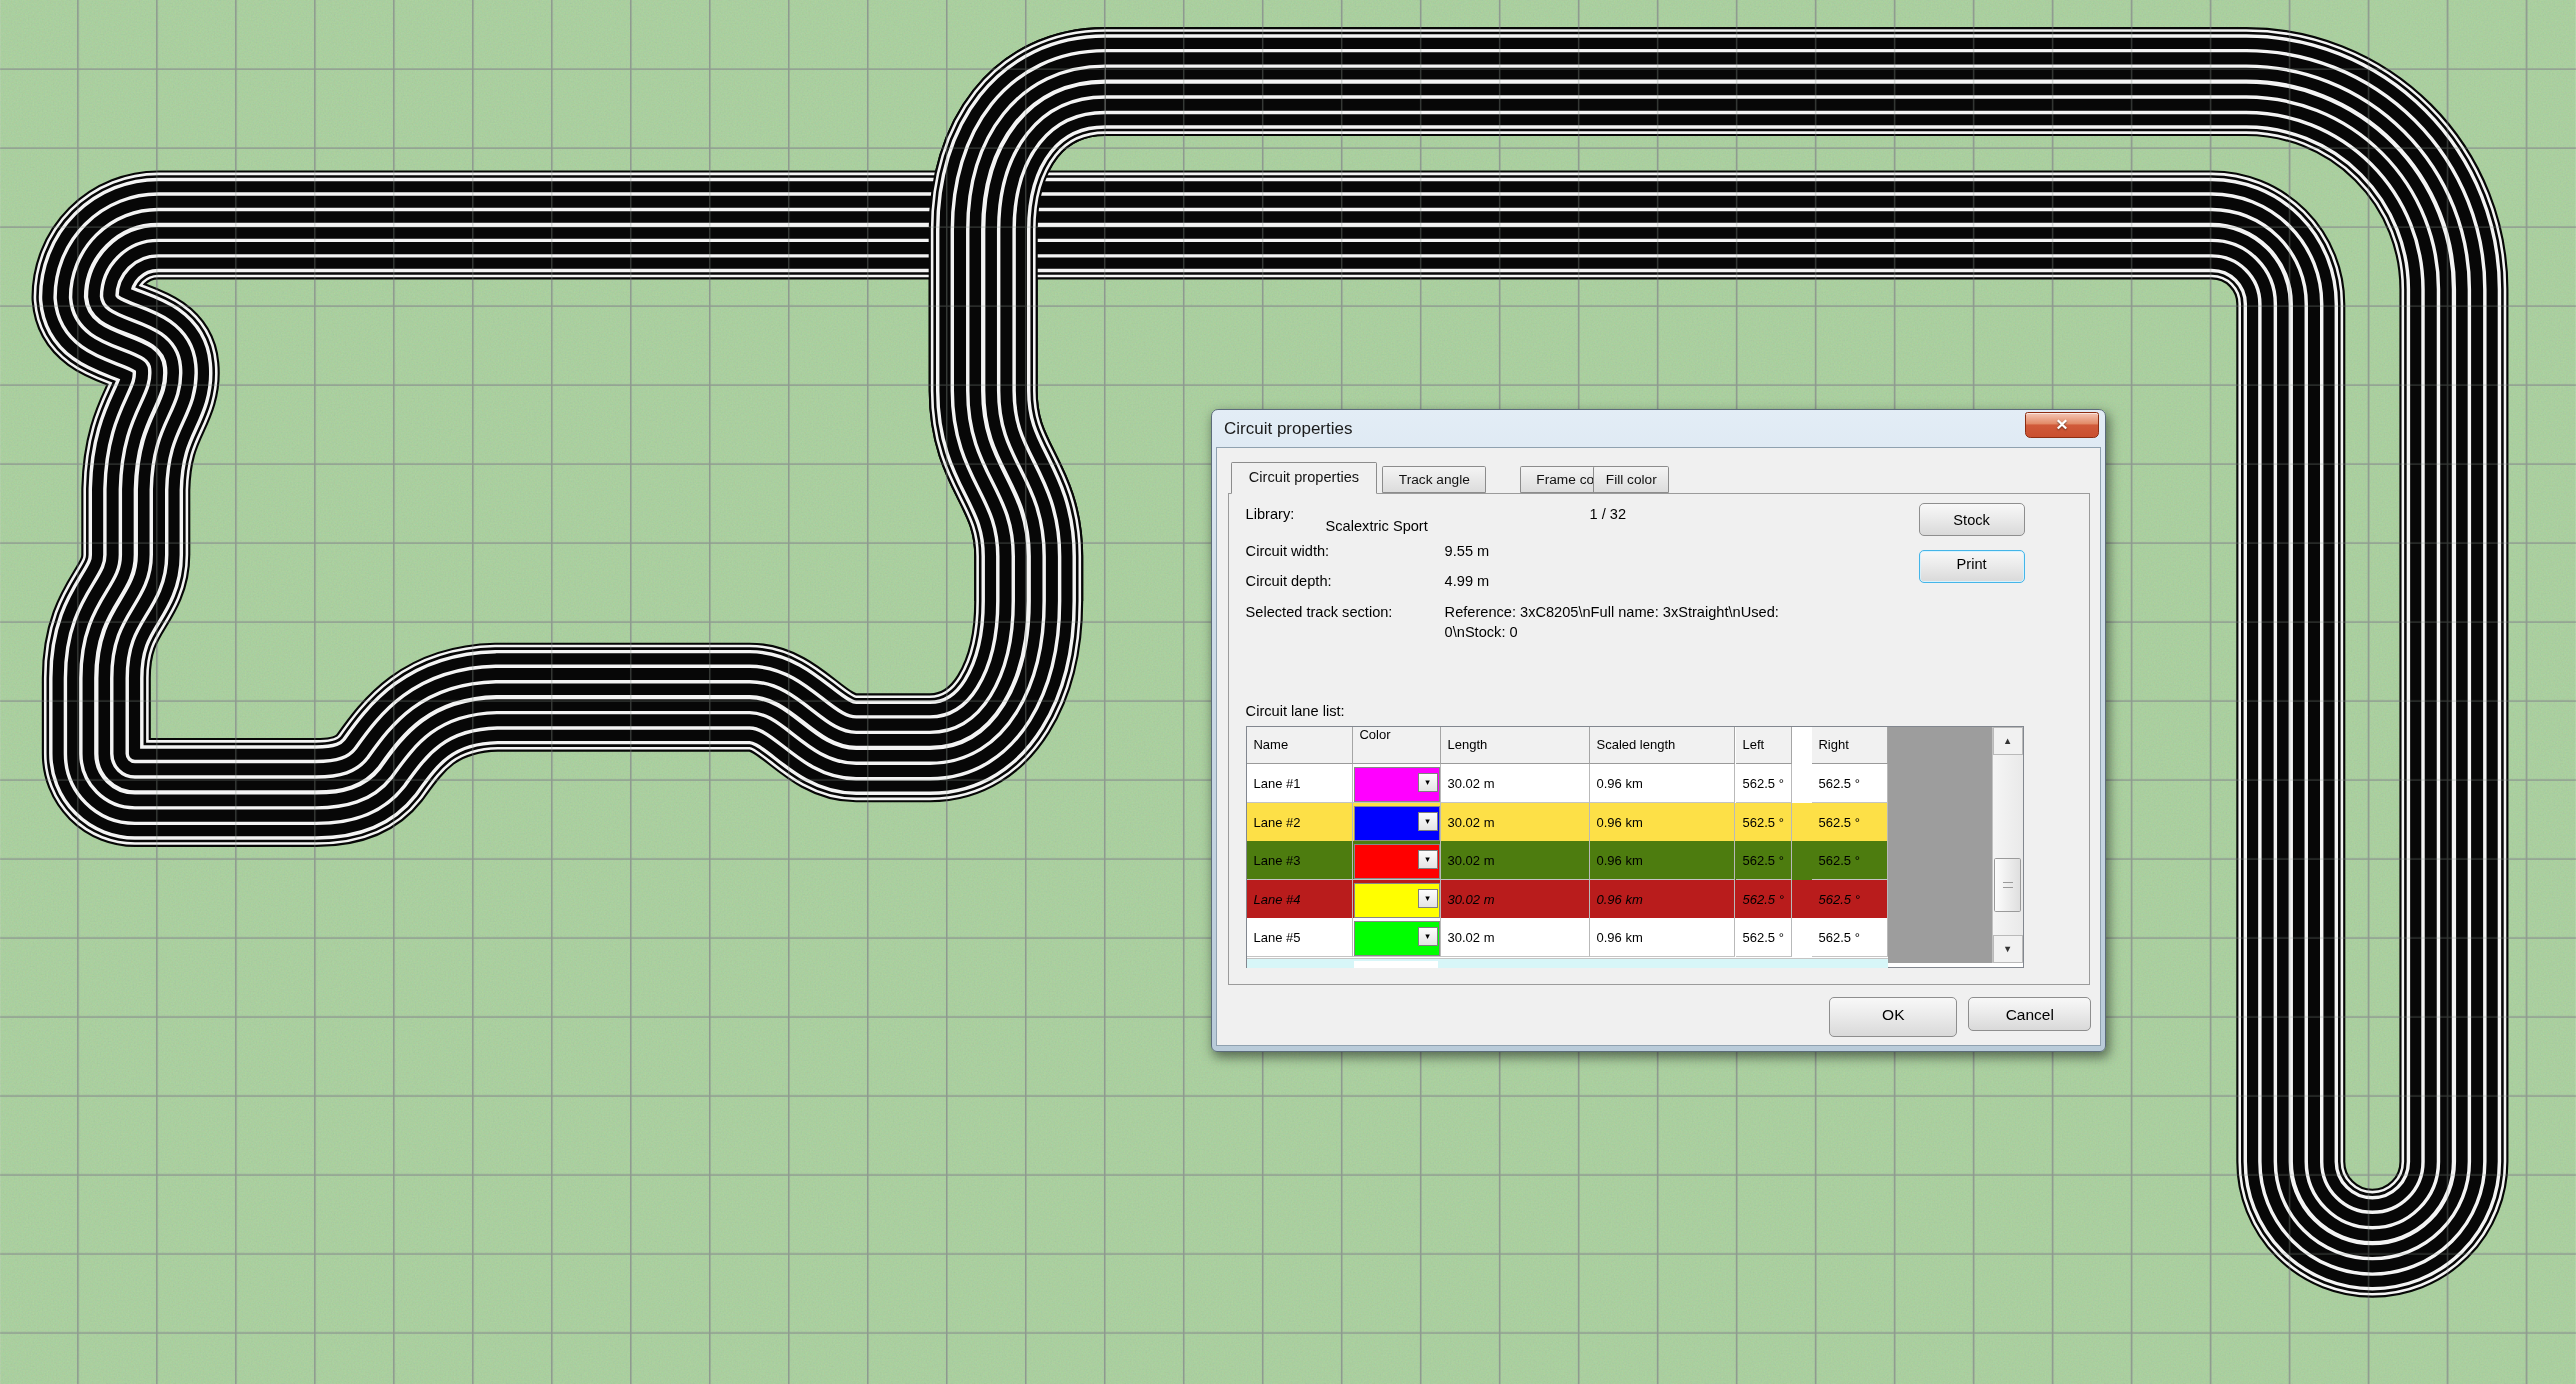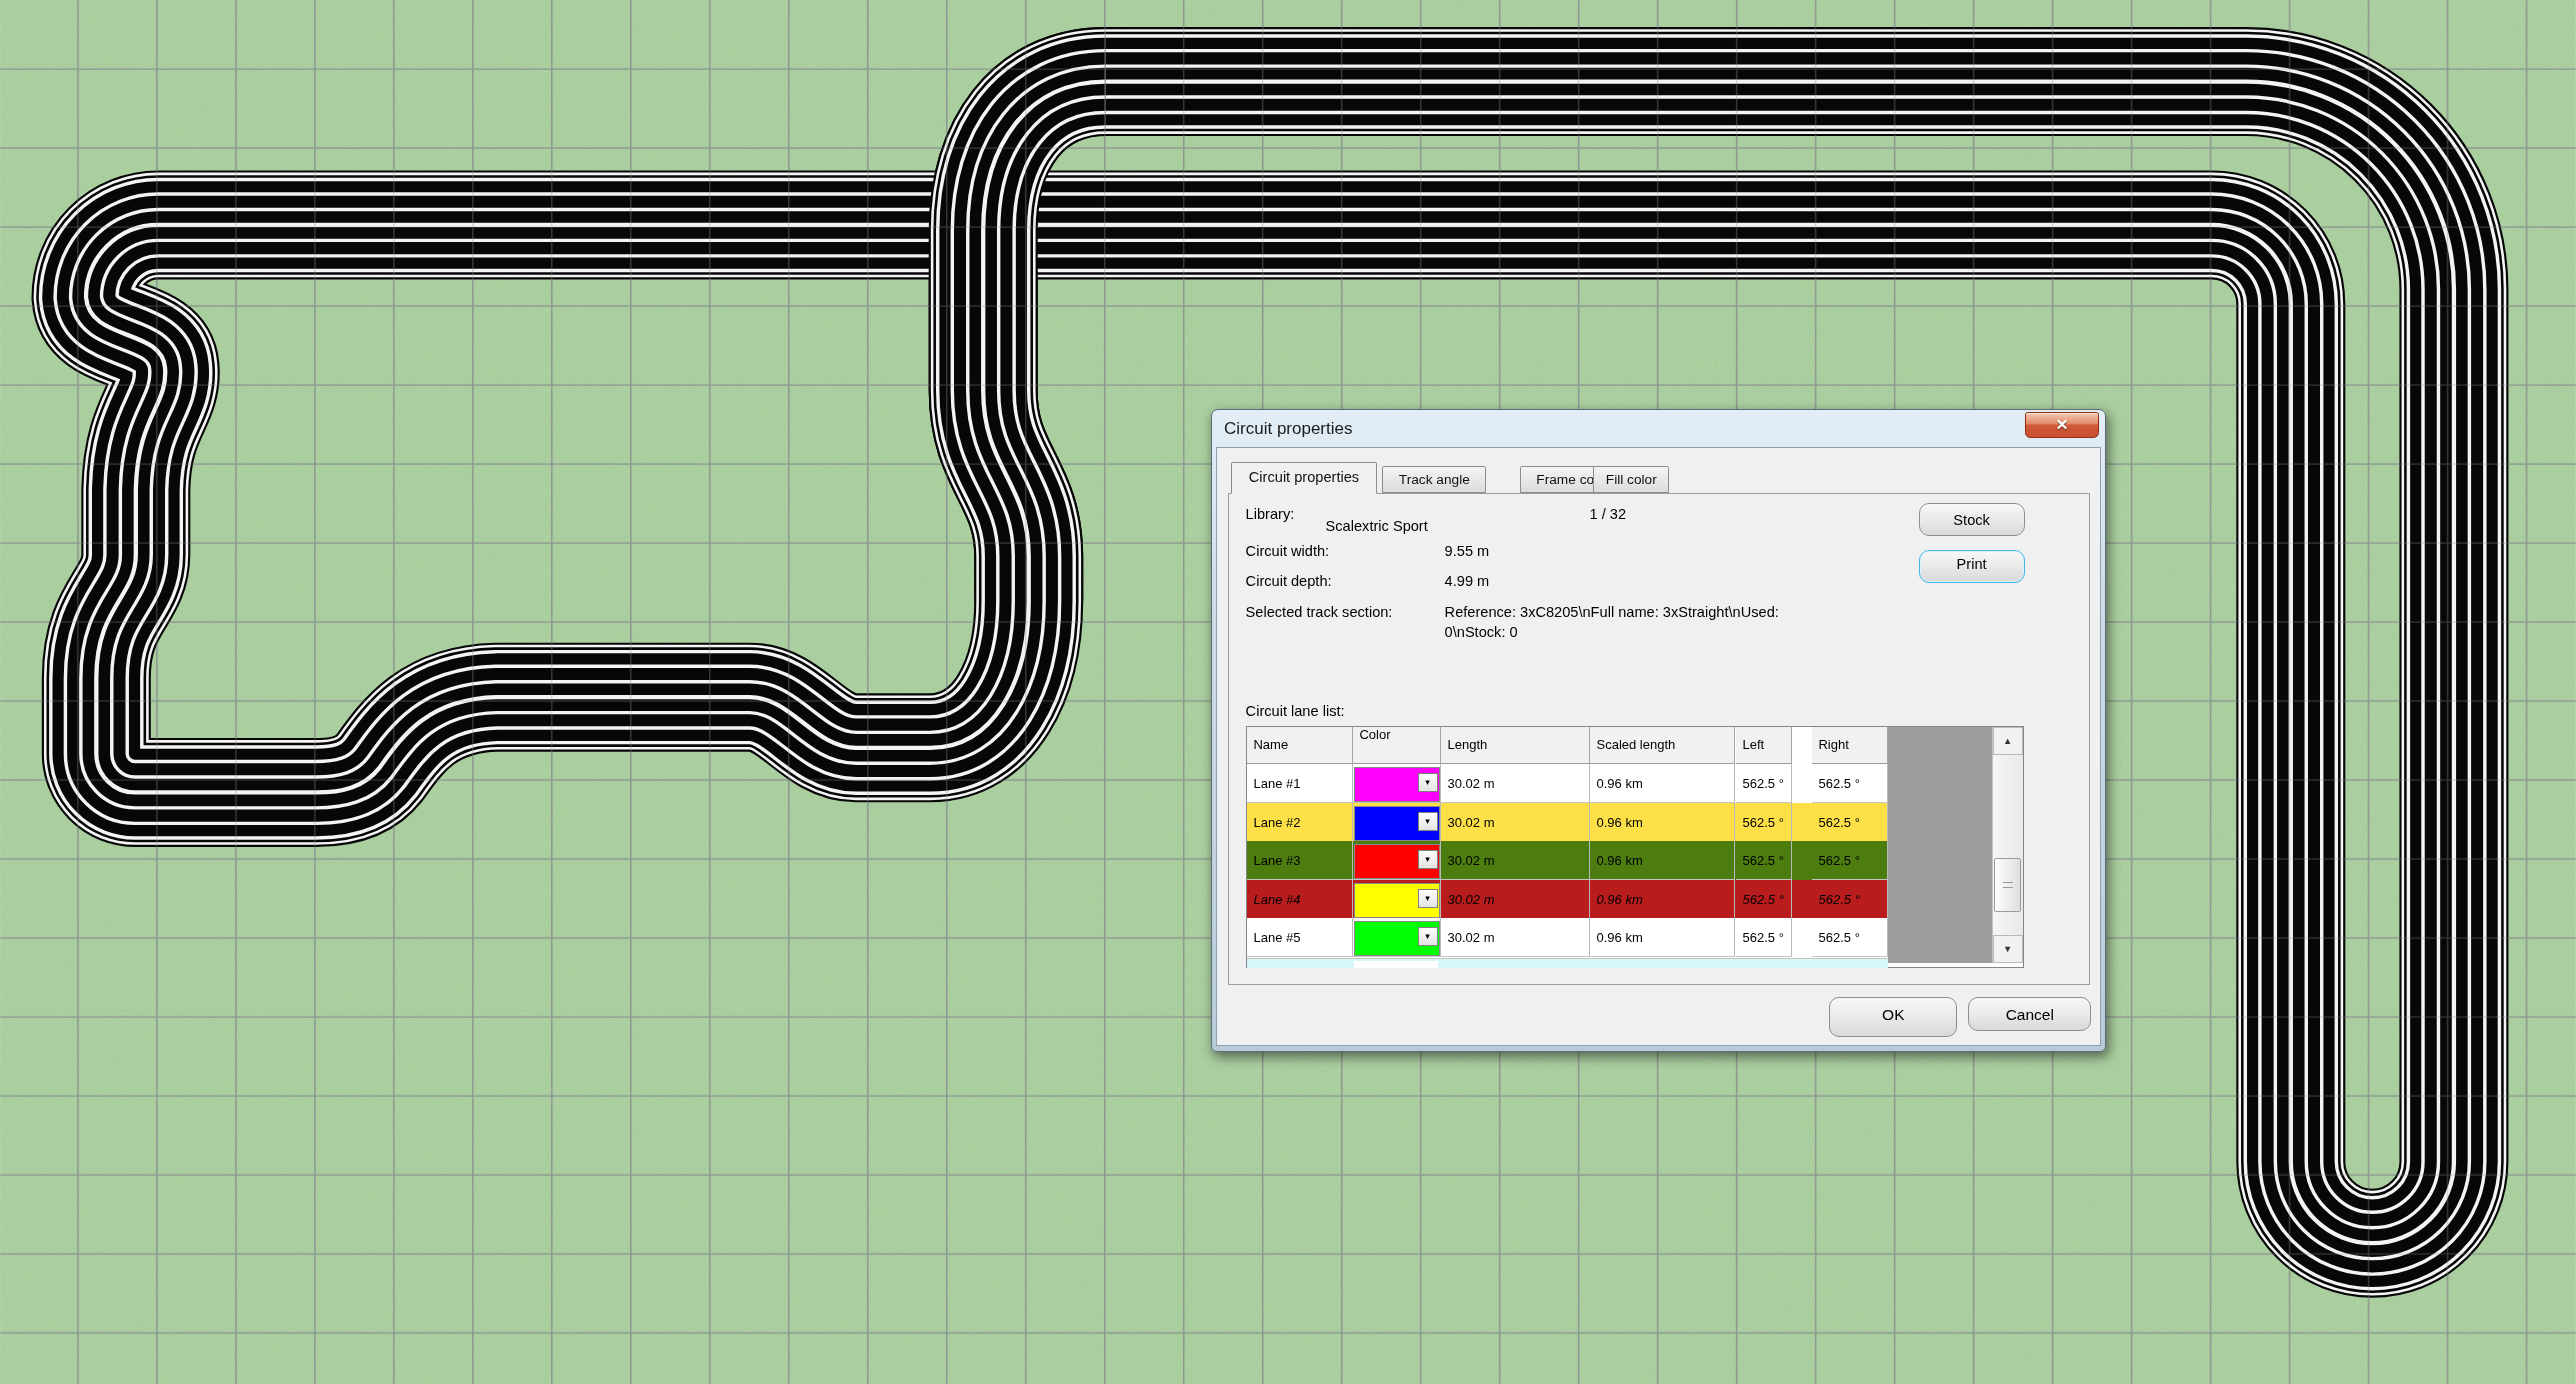--- a/index.html
+++ b/index.html
@@ -24,21 +24,21 @@
     border:0.9px solid #8c8c8c;border-radius:1.7px 1.7px 0 0;box-sizing:border-box;}
   .tab.active{left:13.7px;top:13.7px;width:146px;height:32px;background:#f0f0f0;
     border-bottom:0.9px solid #f0f0f0;z-index:3;font-size:14.6px;line-height:29px;}
   .tab.inactive{top:18px;height:27px;background:linear-gradient(#f4f4f4,#dcdcdc);
     line-height:25px;z-index:1;}
   #tab2{left:165px;width:104px;} #tab3{left:268px;width:105px;margin-left:35px;} #tab4{left:376px;width:76px;}
   #page{position:absolute;left:10.3px;top:45px;width:860px;height:490px;
     background:#f0f0f0;border:0.9px solid #9b9b9b;z-index:2;}
   .lbl{position:absolute;font-size:14.6px;color:#000;white-space:nowrap;}
   .btn{background:linear-gradient(180deg,#f8f8f8 0%,#ebebeb 45%,#d9d9d9 100%);
-    border:0.9px solid #8e8e8e;border-radius:10px;font-size:14.6px;color:#000;
+    border:0.9px solid #8e8e8e;border-radius:5px;font-size:14.6px;color:#000;
     text-align:center;box-sizing:border-box;}
   #btn-stock{position:absolute;left:690px;top:9.4px;width:106px;height:33px;line-height:32px;}
   #btn-print{position:absolute;left:690px;top:56px;width:106px;height:33px;line-height:27.5px;
     border:1.7px solid #44b5e8;box-shadow:inset 0 0 0 0.9px #d9f2fd;}
   
   #tbl{position:absolute;left:17px;top:232px;width:776px;height:240px;
     border:1.7px solid #82878f;background:#fff;}
   .hdr{position:absolute;top:0;height:37px;background:#f1f1f1;
     border-right:0.9px solid #a5a5a5;border-bottom:0.9px solid #9a9a9a;
     box-sizing:border-box;font-size:13px;padding:10.3px 0 0 6.9px;color:#000;}

